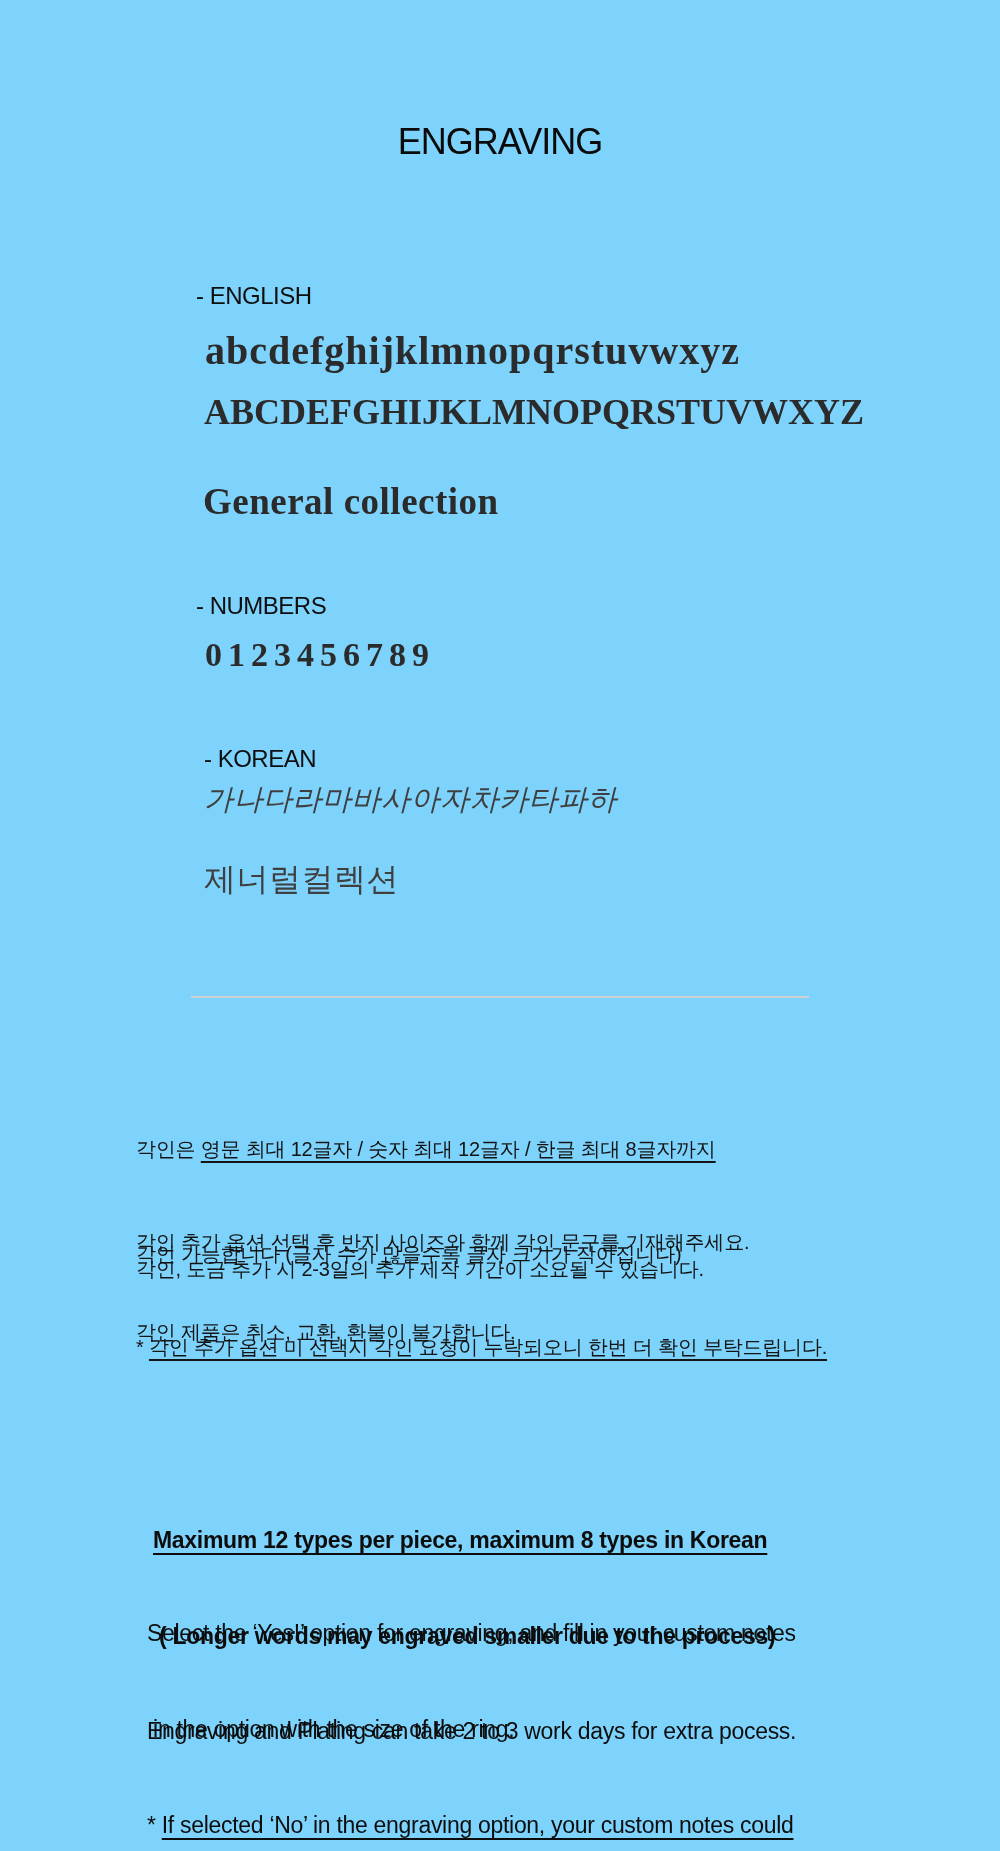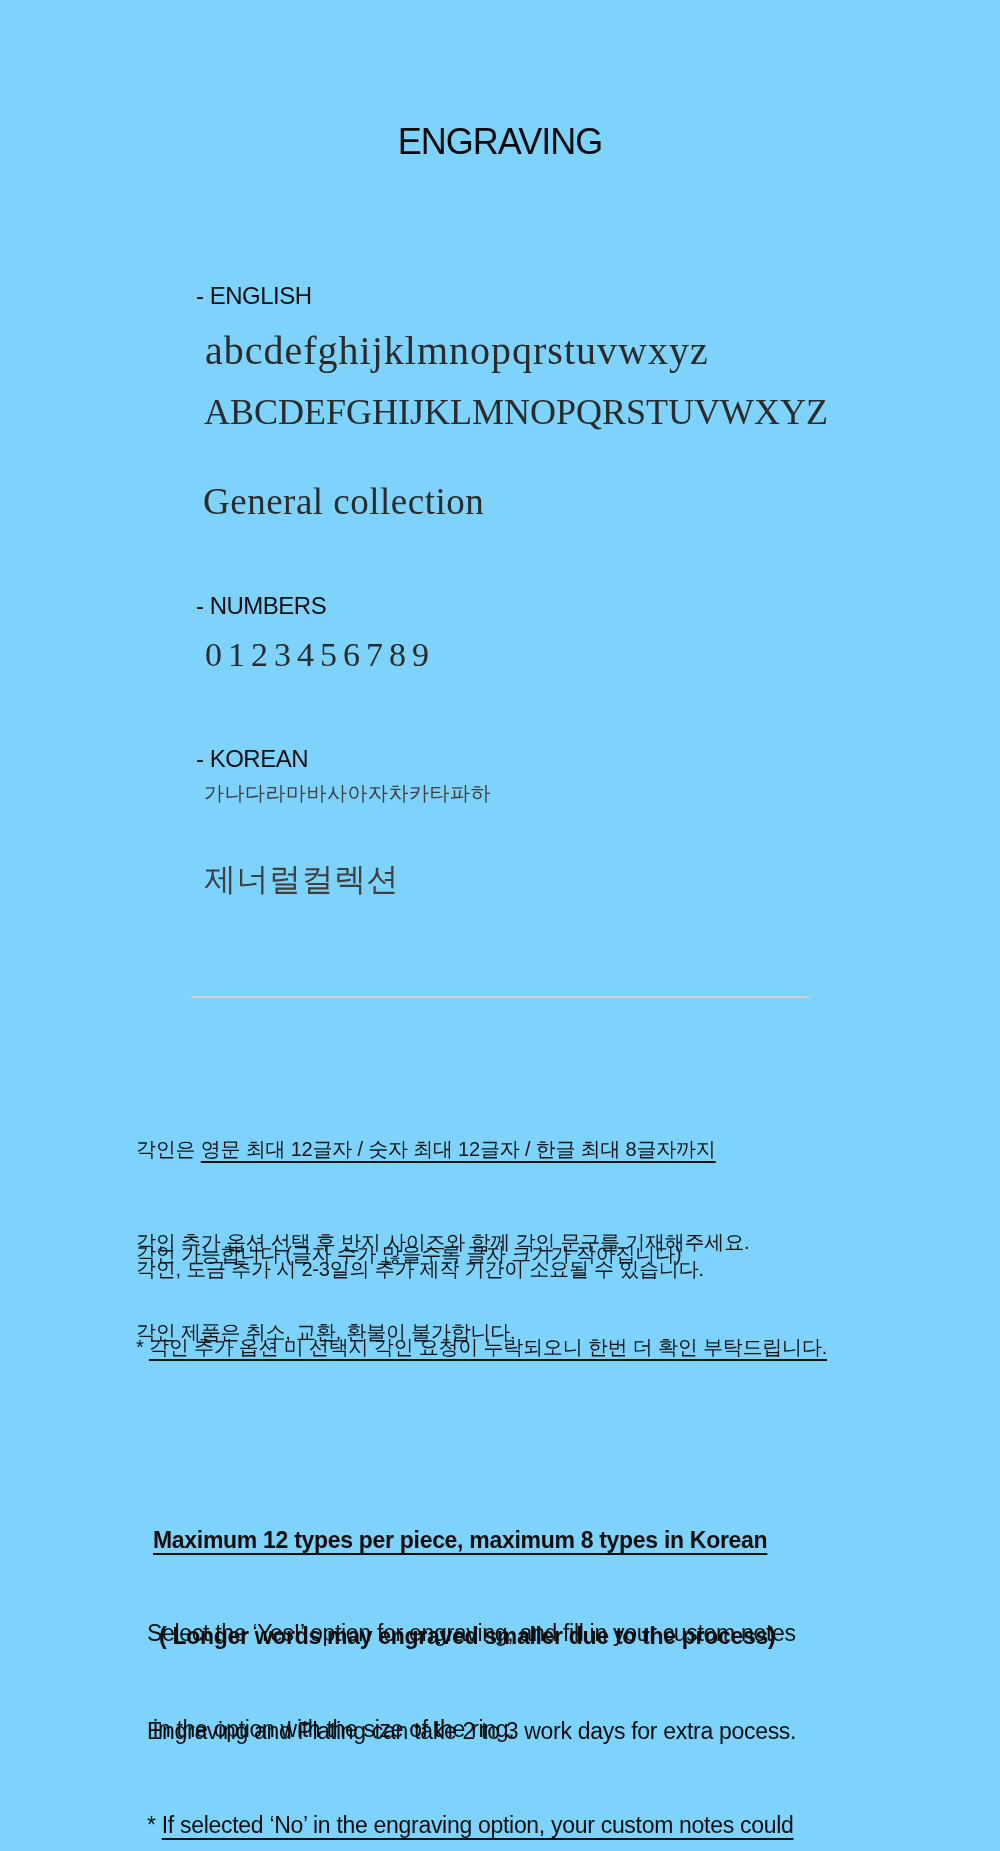--- a/index.html
+++ b/index.html
@@ -8,30 +8,30 @@
     font-family:"Liberation Sans",sans-serif;color:#111111;overflow:hidden;padding-left:36px;
   }
   .abs{position:absolute;white-space:pre;}
   
   .title{top:121px;left:0;width:1000px;text-align:center;font-size:36px;
          font-weight:500;letter-spacing:-1px;color:#0a0a0a;}
   
   .sec-label{font-size:24px;letter-spacing:-0.5px;color:#0e0e0e;font-weight:500;}
   .lbl-english{top:282px;left:196px;}
   .lbl-numbers{top:592px;left:196px;}
-  .lbl-korean{top:745px;left:196px;}
+  .lbl-korean{top:745px;left:204px;}
   
-  .serif{font-family:"Liberation Serif","DejaVu Serif",serif;font-weight:400;color:#2b2b2b;}
+  .serif{font-family:"Liberation Serif","DejaVu Serif",serif;font-weight:700;color:#2b2b2b;}
   .row-lower{top:327px;left:205px;font-size:40px;letter-spacing:1px;}
   .row-upper{top:391px;left:204px;font-size:36px;letter-spacing:0px;}
   .row-general{top:480px;left:203px;font-size:37px;letter-spacing:0.5px;}
   .row-numbers{top:624px;left:205px;font-size:34px;letter-spacing:6px;margin-top:12px;}
   
   .korean-sample{font-weight:300;color:#3f3f3f;letter-spacing:0.5px;}
-  .row-k1{top:780px;left:204px;font-size:20px;}
+  .row-k1{top:780px;left:204px;font-size:29px;font-style:italic;}
   .row-k2{top:858px;left:204px;font-size:32px;}
   
   .divider{top:996px;left:191px;width:618px;height:2px;background:#d0d0d0;}
   
   .k-notes{font-size:20px;line-height:35px;color:#141414;letter-spacing:-0.2px;}
   .kp1{top:1062px;left:136px;}
   .kp2{top:1155px;left:136px;}
   .kp3{top:1252px;left:136px;}
   .kp4{top:1315px;left:136px;}
   

